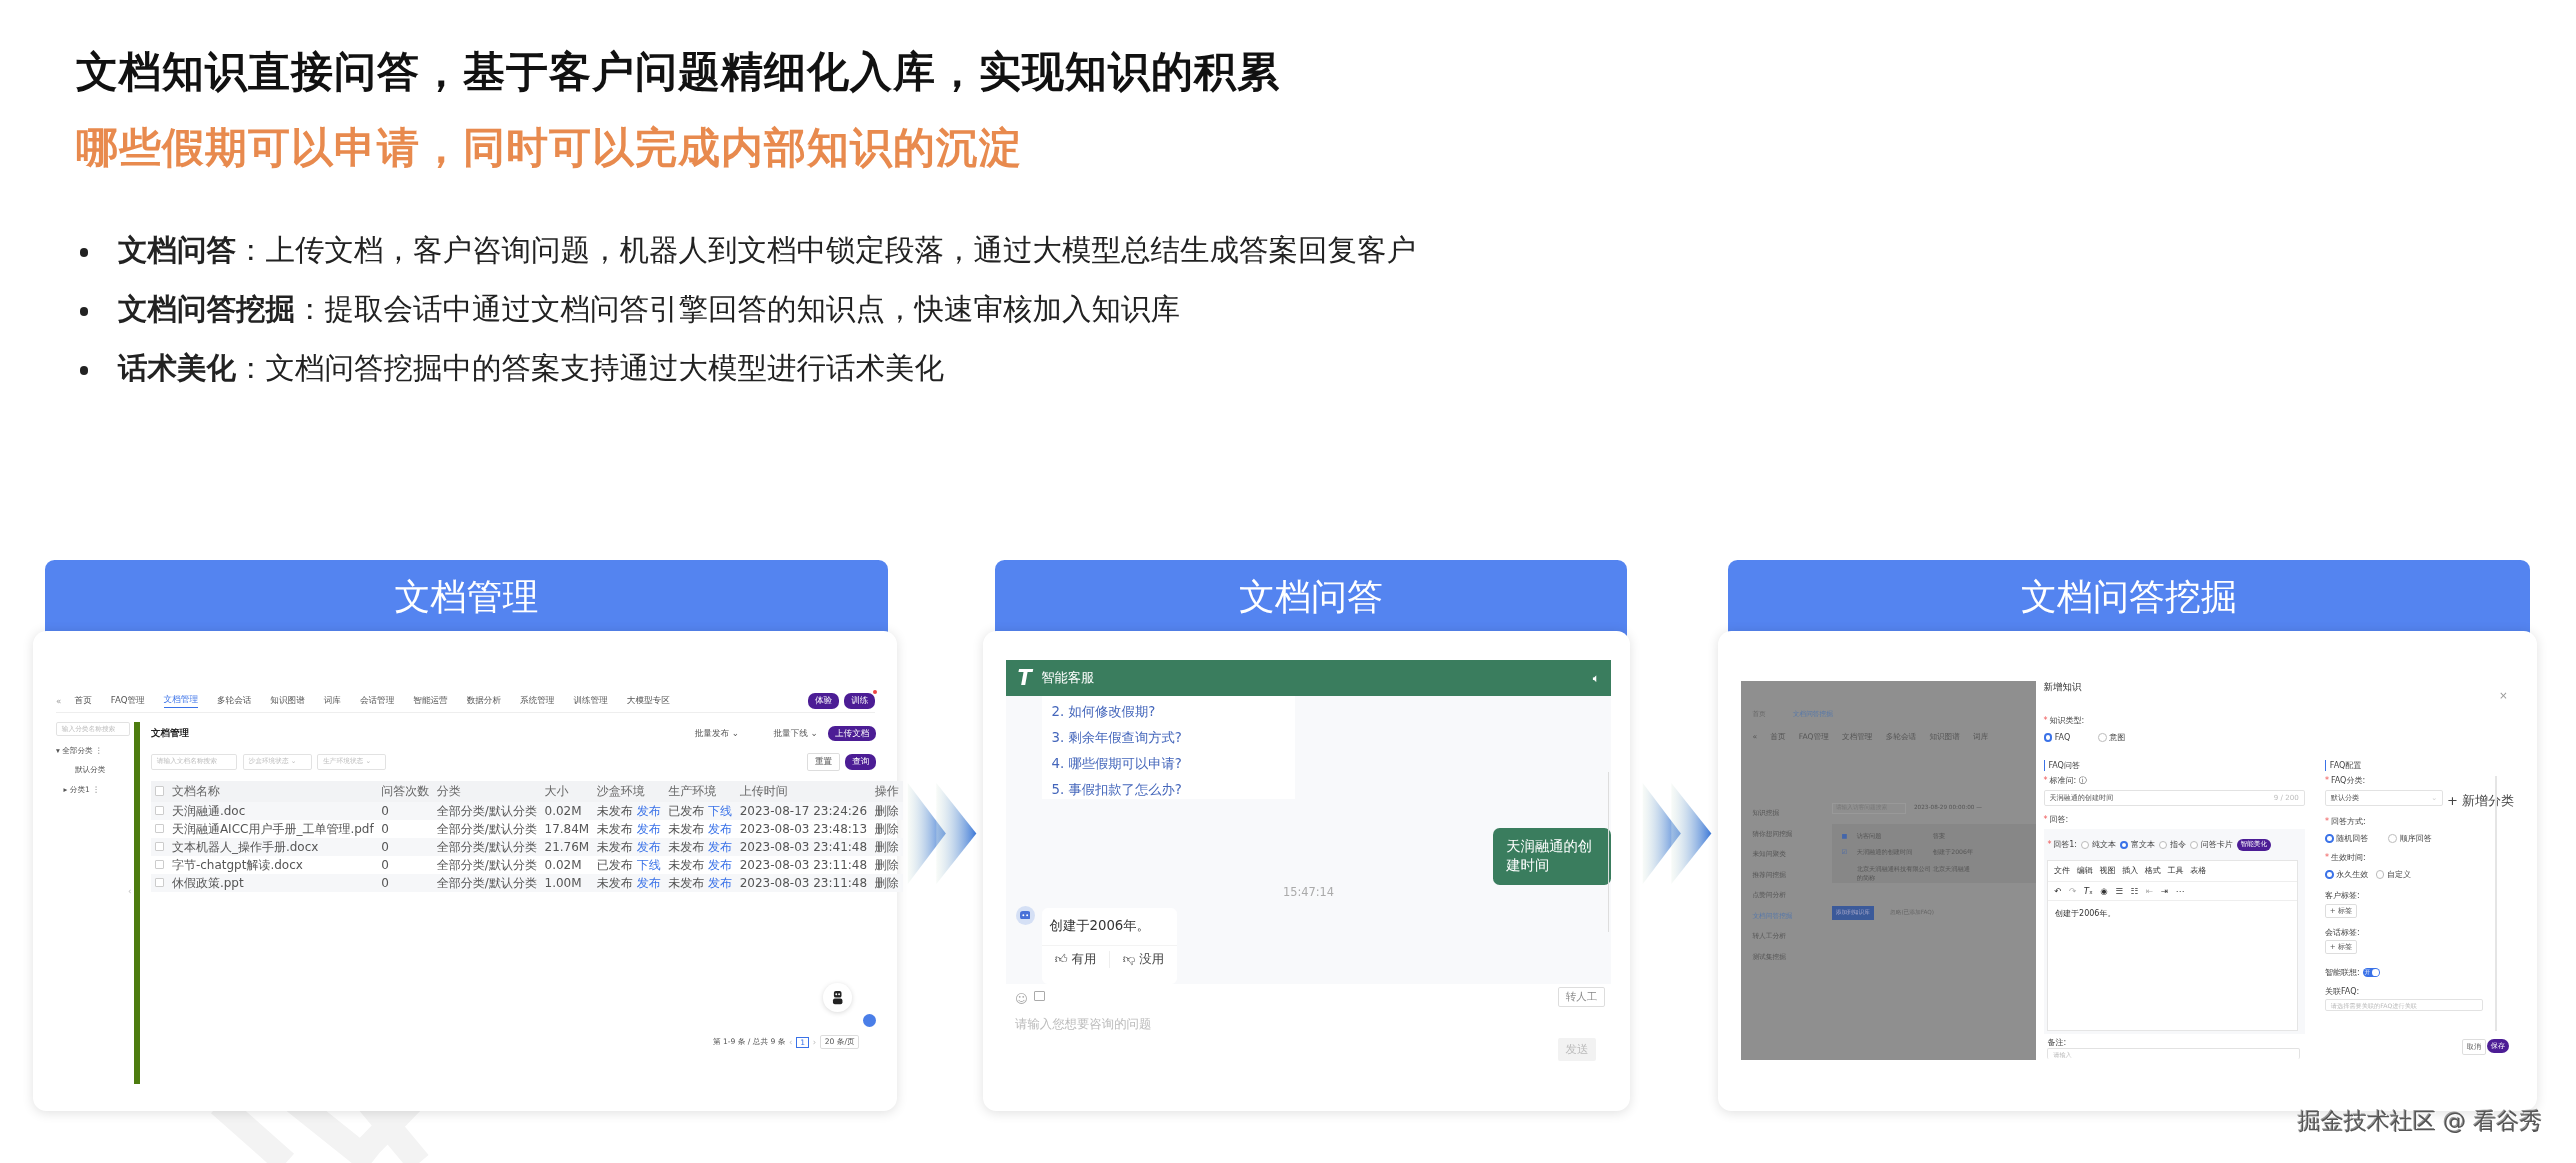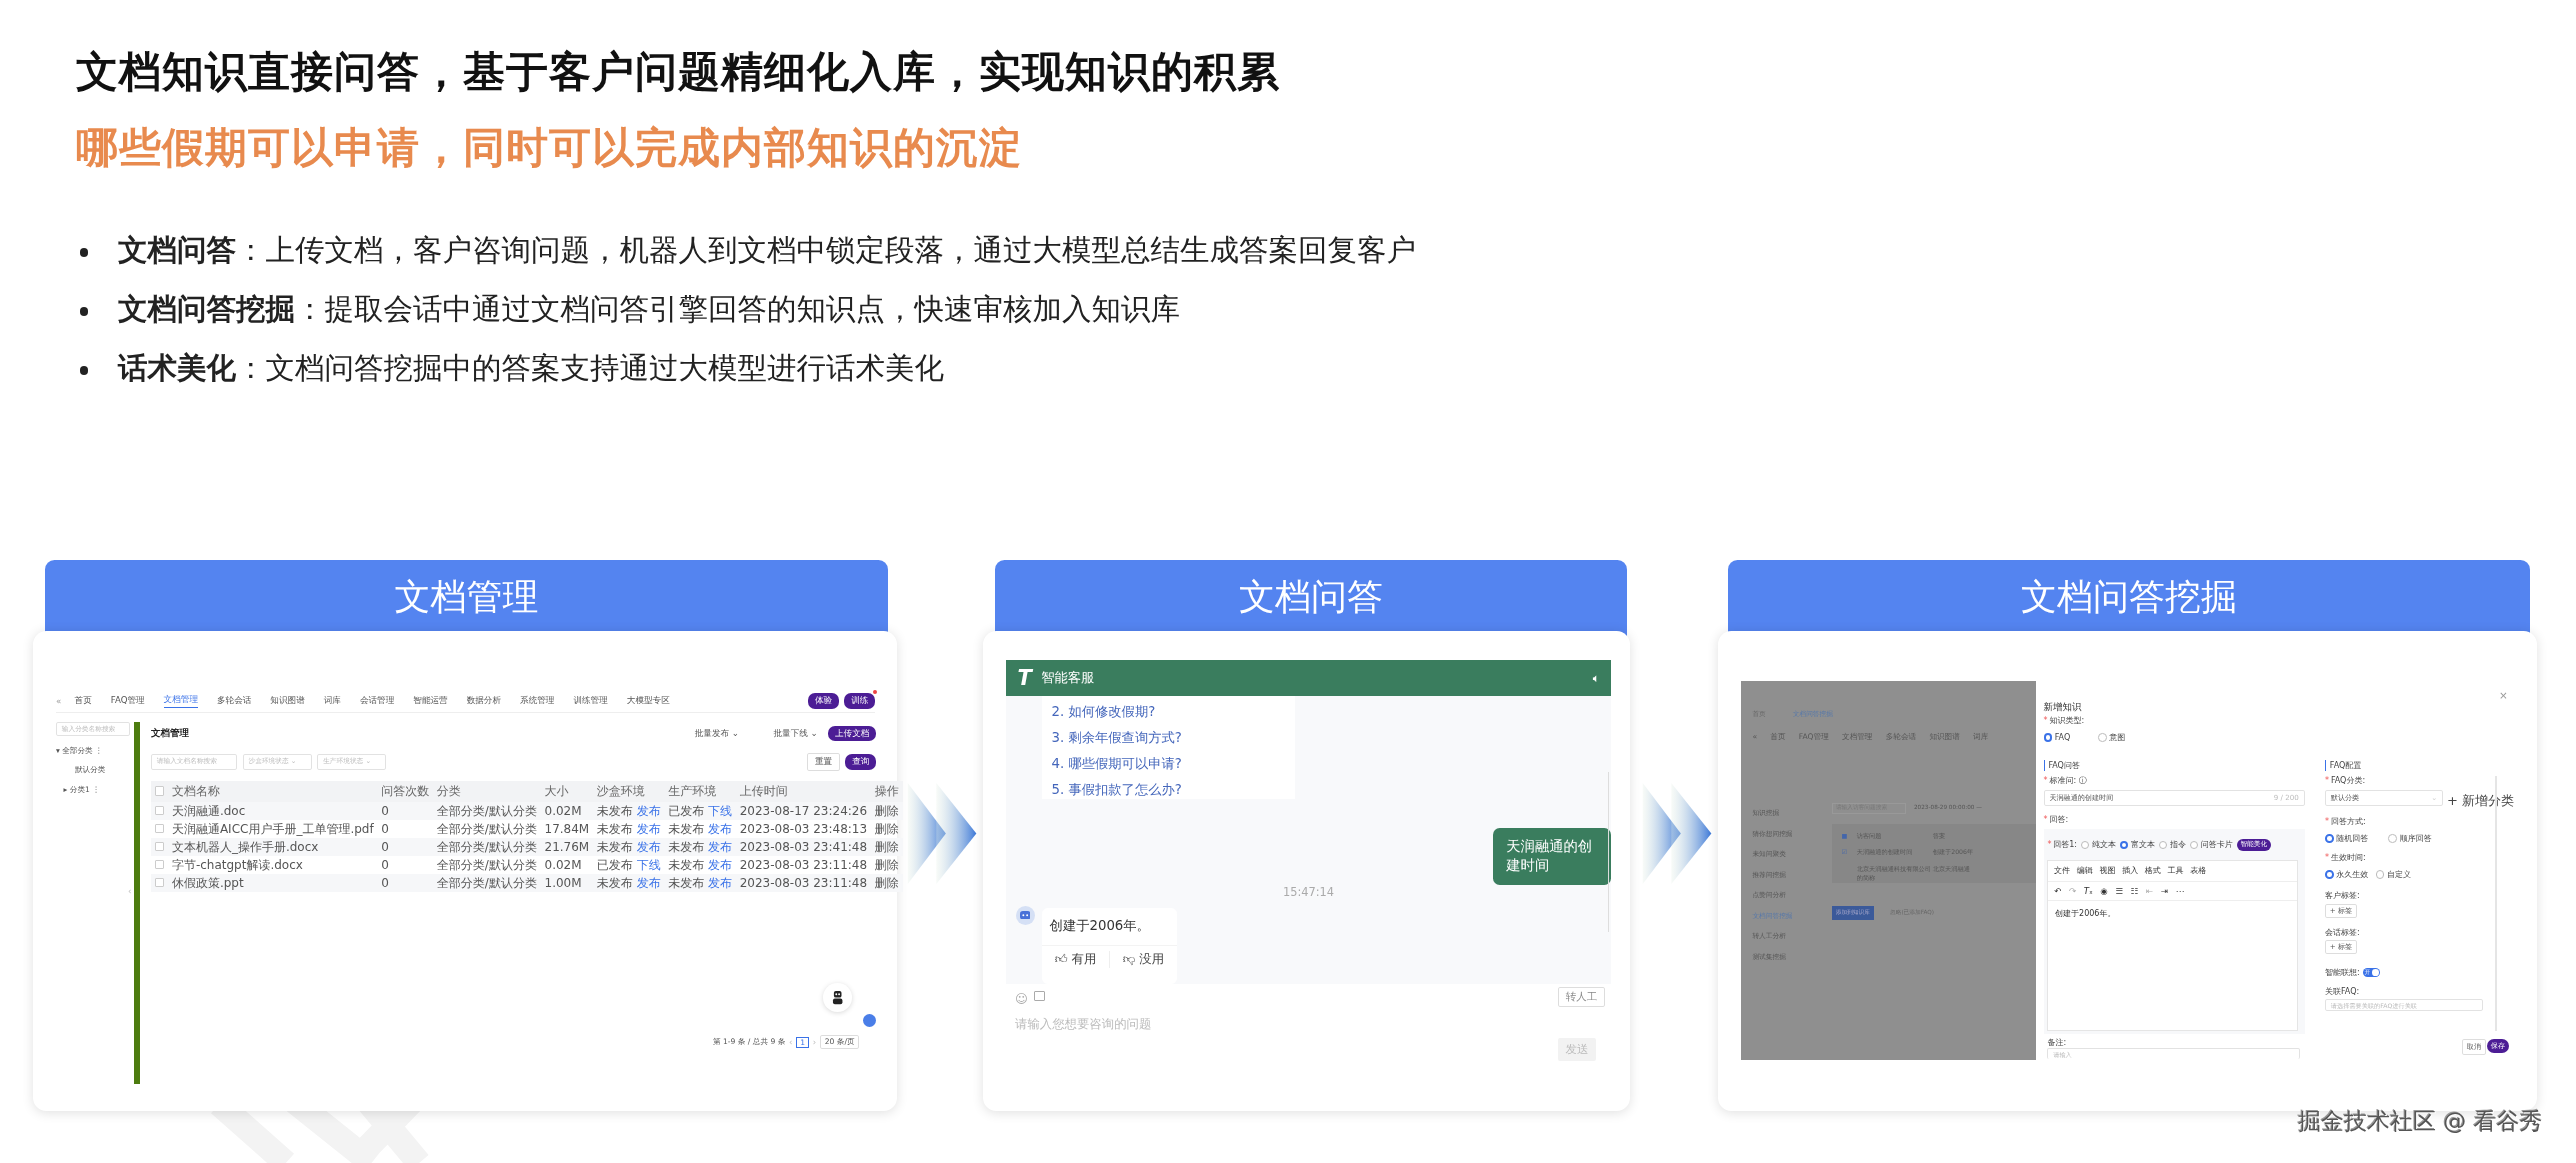--- a/index.html
+++ b/index.html
@@ -298,21 +298,21 @@
           <span style="width:15.2px"></span>
           <span style="width:76px;overflow:hidden">北京天润融通科技有限公司的简称</span>
           <span>北京天润融通</span>
         </div>
     </div>
     <div class="abs" style="left:91px;top:225px;background:#3b5a9a;color:#aac;font-size:5.7px;padding:2.9px 3.8px">添加到知识库</div>
     <div class="abs" style="left:149px;top:228px;color:#666;font-size:5.7px">忽略(已添加FAQ)</div>
   </div>
 
   <div class="abs" style="left:318px;top:50px;width:482px;height:379px;background:#fff">
-    <div class="abs" style="left:7.6px;top:20px;font-size:9.5px;color:#333">新增知识</div>
+    <div class="abs" style="left:7.6px;top:0;font-size:9.5px;color:#333">新增知识</div>
     <div class="abs" style="left:463px;top:7.6px;font-size:10.5px;color:#999">×</div>
     <div class="abs f" style="left:7.6px;top:34px"><span class="req">*</span><span>知识类型:</span></div>
     <div class="abs f" style="left:7.6px;top:51px"><span class="radio on"></span> <span>FAQ</span>&nbsp;&nbsp;&nbsp;&nbsp;&nbsp;&nbsp;&nbsp;&nbsp;&nbsp;&nbsp;&nbsp;<span class="radio"></span> <span>意图</span></div>
 
     <div class="abs f" style="left:7.6px;top:79px;border-left:1.9px solid #3a72e8;padding-left:3.8px">FAQ问答</div>
     <div class="abs f" style="left:7.6px;top:94px"><span class="req">*</span><span>标准问:</span> ⓘ</div>
     <div class="abs inp" style="left:7.6px;top:109px;width:261px;height:16px;color:#555;font-size:7.1px;display:flex">
         <span>天润融通的创建时间</span>
         <span style="flex:1"></span>
         <span style="color:#bbb">9 / 200</span>

